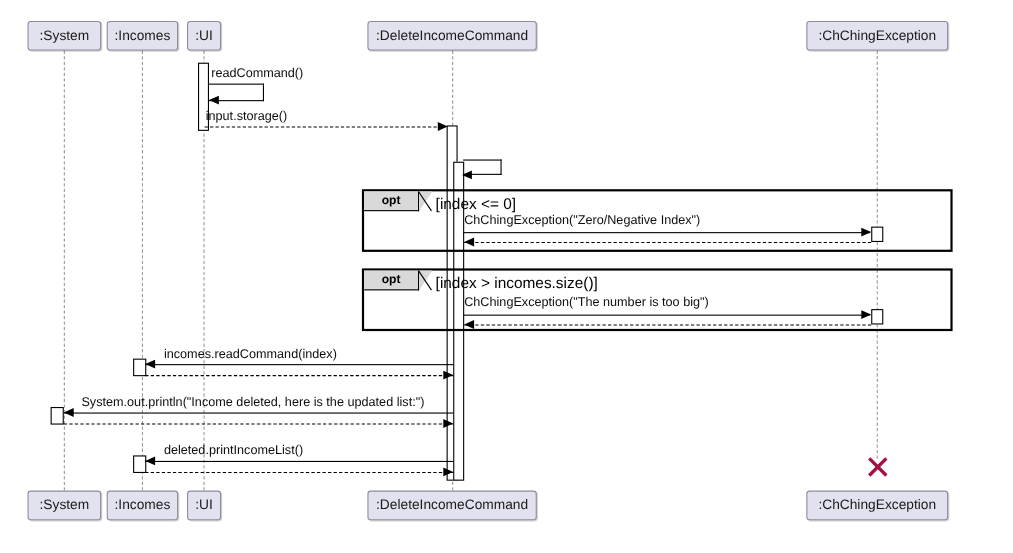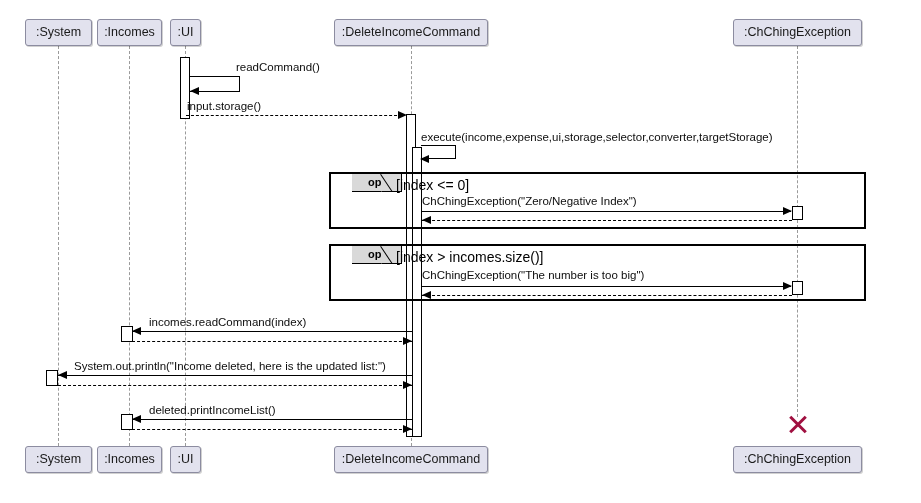--- a/index.html
+++ b/index.html
@@ -93,21 +93,20 @@
     background: #D9D9D9;
     border-right: 1px solid #000;
     border-bottom: 1px solid #000;
     font-size: 11px;
     font-weight: bold;
     color: #000;
     display: flex;
     align-items: center;
     justify-content: center;
     line-height: 1;
-    margin-left: 21px;
   }
   .frag-tab-corner {
     position: absolute;
     width: 0;
     height: 0;
     border-top: 18px solid #D9D9D9;
     border-right: 12px solid transparent;
   }
   .frag-tab-corner::after {
     content: "";
@@ -177,29 +176,28 @@
   <div class="activation" style="left:412px; top:147px; width:10px; height:290px;"></div>
 
   <div class="activation" style="left:792px; top:206px; width:11px; height:14px;"></div>
   <div class="activation" style="left:792px; top:281px; width:11px; height:14px;"></div>
 
   <div class="activation" style="left:121px; top:326px; width:12px; height:16px;"></div>
   <div class="activation" style="left:121px; top:414px; width:12px; height:16px;"></div>
 
   <div class="activation" style="left:46px; top:370px; width:12px; height:16px;"></div>
 
-  <div class="msg-label" style="left:192px; top:62px;margin-left:44px;">readCommand()</div>
+  <div class="msg-label" style="left:192px; top:62px;">readCommand()</div>
   <div class="selfcall" style="left:190px; top:76px; width:50px; height:16px;"></div>
   <div class="arrowhead left" style="left:190px; top:87px;"></div>
 
   <div class="msg-label" style="left:187px; top:101px;">input.storage()</div>
   <div class="msg-line dashed" style="left:186px; top:115px; width:216px;"></div>
   <div class="arrowhead right" style="left:398px; top:110.5px;"></div>
 
-  <div class="msg-label" style="left:421px; top:132px;">execute(income,expense,ui,storage,selector,converter,targetStorage)</div>
   <div class="selfcall" style="left:421px; top:145px; width:35px; height:14px;"></div>
   <div class="arrowhead left" style="left:420px; top:154.5px;"></div>
 
   <div class="fragment" style="left:329px; top:172px; width:537px; height:57px;"></div>
   <div class="frag-tab" style="left:331px; top:174px; width:50px;">
     <span>opt</span>
   </div>
   <div class="frag-tab-corner" style="left:381px; top:174px;"></div>
   <div class="frag-guard" style="left:396px; top:178px;">[index &lt;= 0]</div>
 

